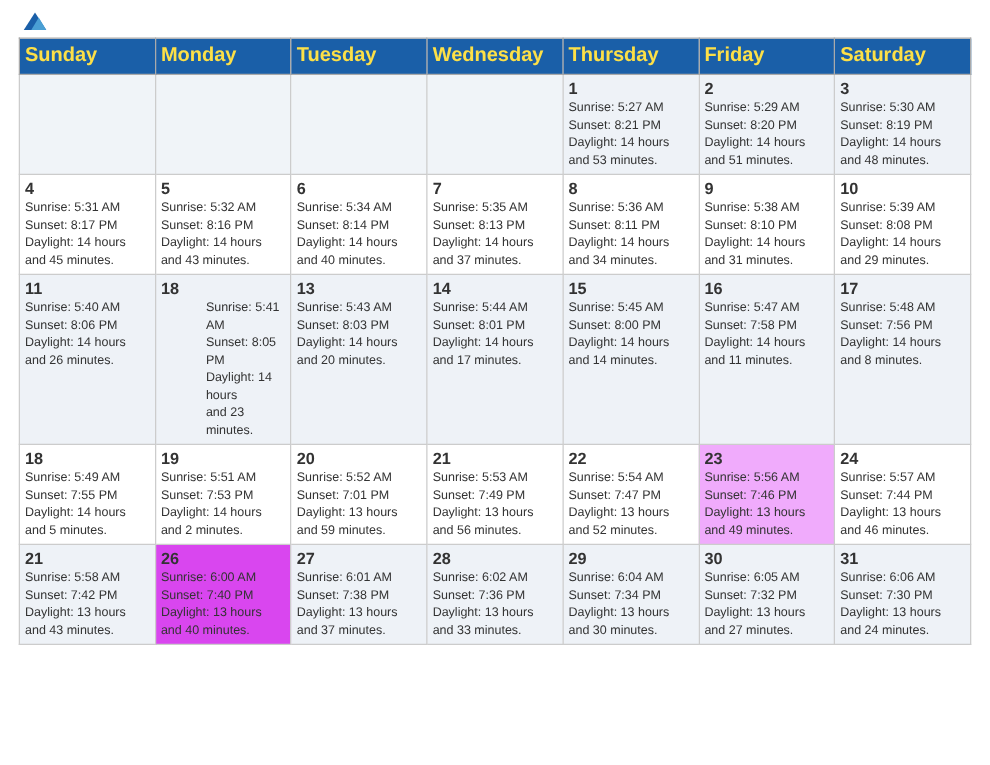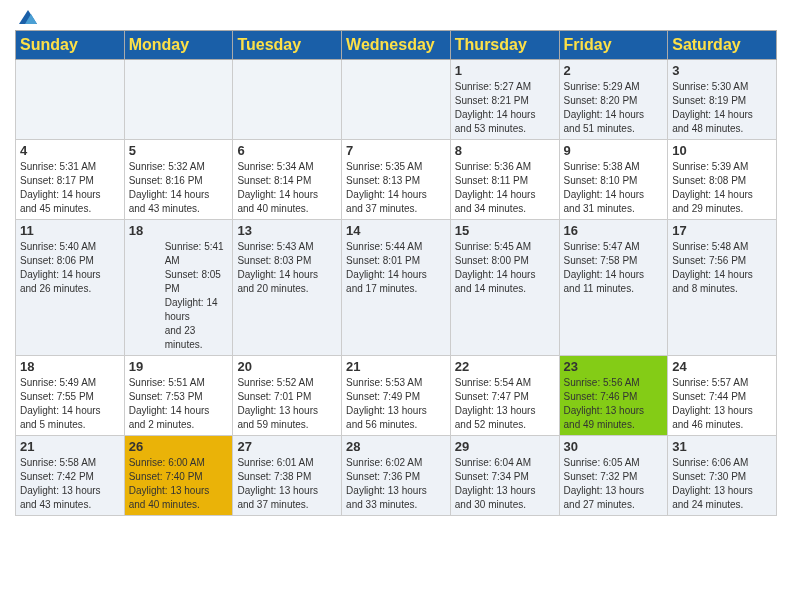--- a/index.html
+++ b/index.html
@@ -217,21 +217,21 @@
 Daylight: 13 hours
 and 56 minutes.</div>
           </td>
           <td style="background-color: rgb(255, 255, 255);">
             <span class="day-num">22</span>
             <div class="day-info" style="white-space: pre-line;">Sunrise: 5:54 AM
 Sunset: 7:47 PM
 Daylight: 13 hours
 and 52 minutes.</div>
           </td>
-          <td style="background-color: #84cc16;">
+          <td style="background-color: #f0abfc;">
             <span class="day-num">23</span>
             <div class="day-info" style="white-space: pre-line;">Sunrise: 5:56 AM
 Sunset: 7:46 PM
 Daylight: 13 hours
 and 49 minutes.</div>
           </td>
           <td style="background-color: rgb(255, 255, 255);">
             <span class="day-num">24</span>
             <div class="day-info" style="white-space: pre-line;">Sunrise: 5:57 AM
 Sunset: 7:44 PM
@@ -240,21 +240,21 @@
           </td>
         </tr>
         <tr>
           <td style="background-color: rgb(238, 242, 247);">
             <span class="day-num">21</span>
             <div class="day-info" style="white-space: pre-line;">Sunrise: 5:58 AM
 Sunset: 7:42 PM
 Daylight: 13 hours
 and 43 minutes.</div>
           </td>
-          <td style="background-color: #eab308; margin-left: 16px;">
+          <td style="background-color: #d946ef; margin-left: 16px;">
             <span class="day-num">26</span>
             <div class="day-info" style="white-space: pre-line;">Sunrise: 6:00 AM
 Sunset: 7:40 PM
 Daylight: 13 hours
 and 40 minutes.</div>
           </td>
           <td style="background-color: rgb(238, 242, 247);">
             <span class="day-num">27</span>
             <div class="day-info" style="white-space: pre-line;">Sunrise: 6:01 AM
 Sunset: 7:38 PM

